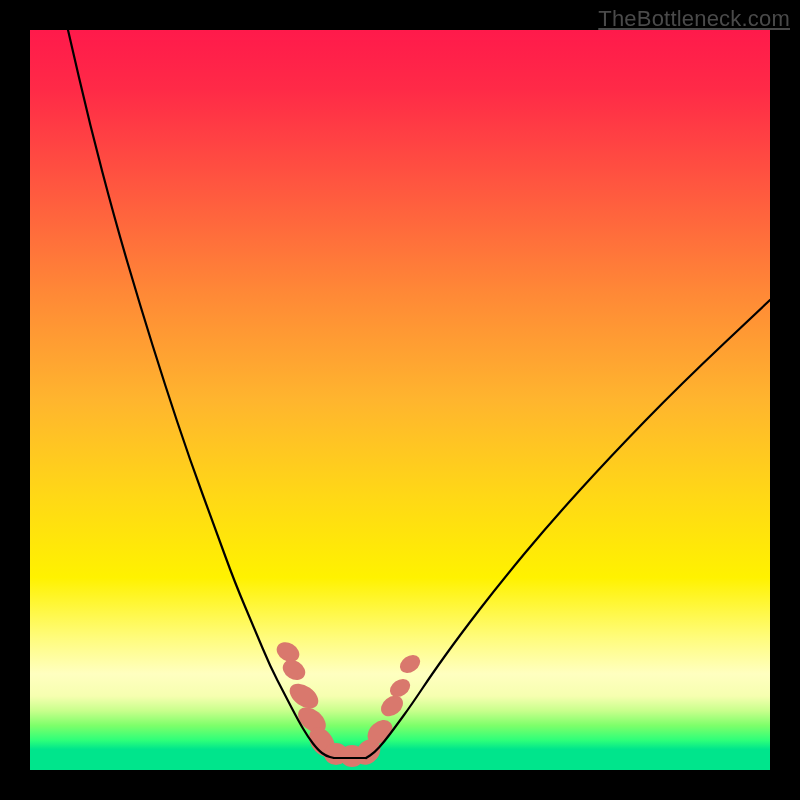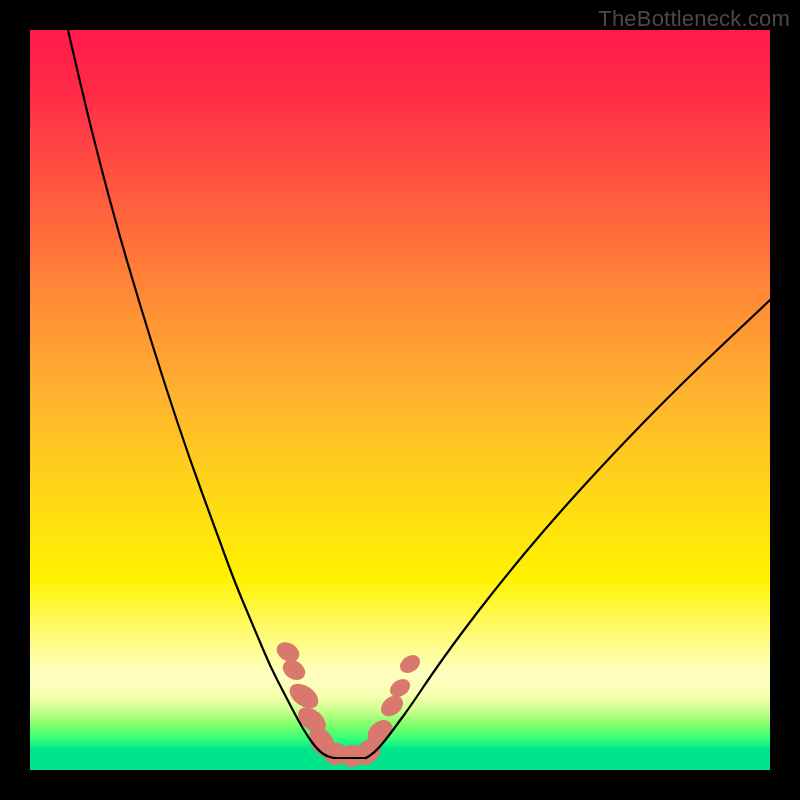--- a/index.html
+++ b/index.html
@@ -46,20 +46,21 @@
     );
   }
   .watermark {
     position: absolute;
     top: 6px;
     right: 10px;
     color: #4a4a4a;
     font-size: 22px;
     letter-spacing: 0.2px;
     user-select: none;
+    text-decoration: underline;
   }
   svg.curve {
     position: absolute;
     left: 0;
     top: 0;
     width: 740px;
     height: 740px;
     overflow: visible;
   }
 </style>

